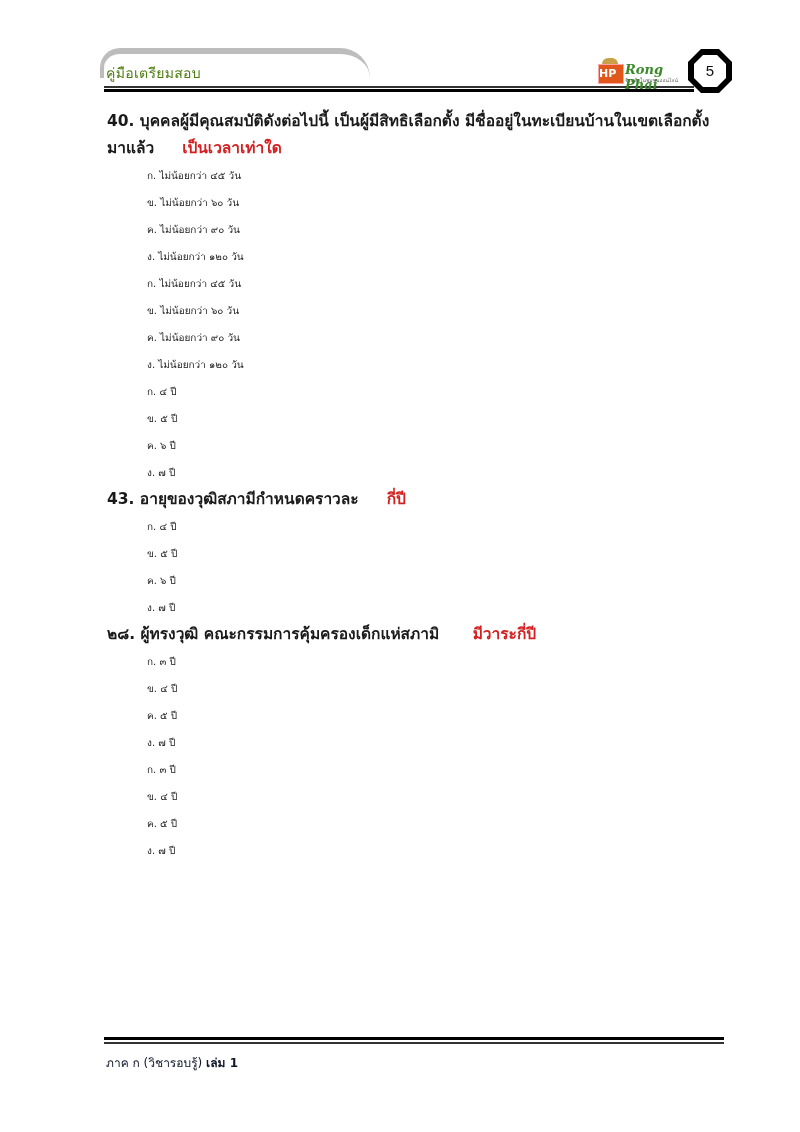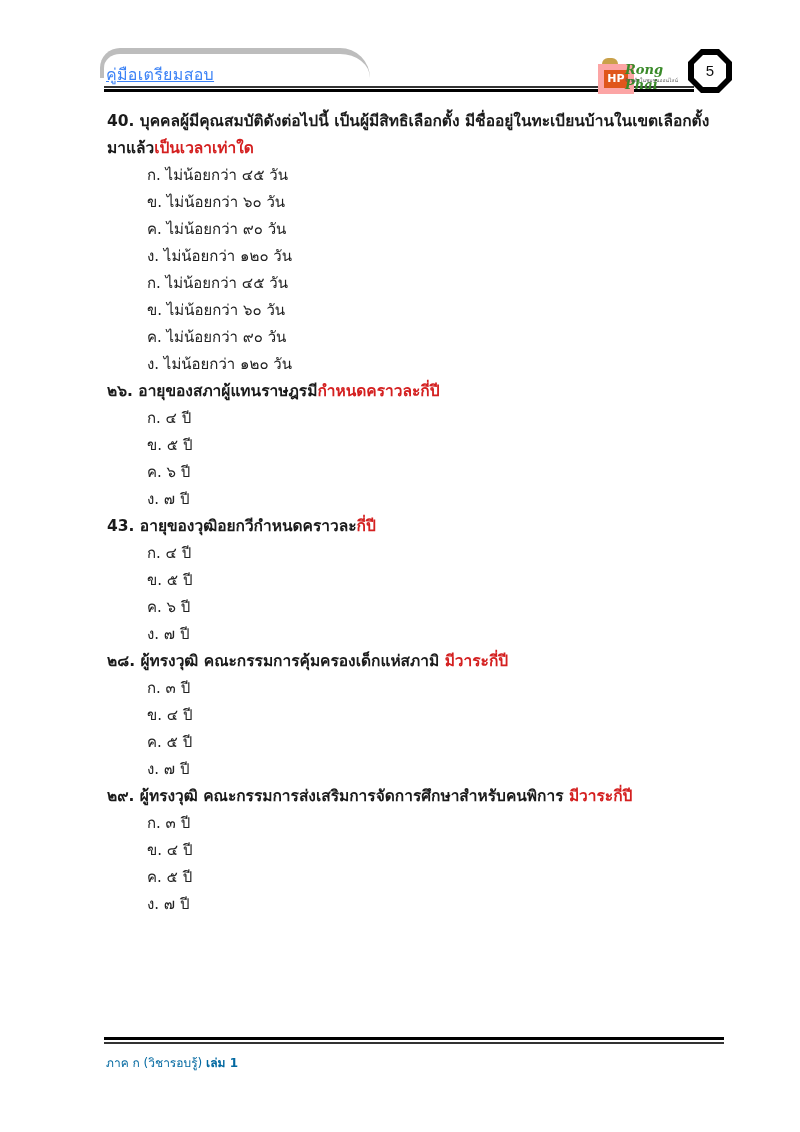--- a/index.html
+++ b/index.html
@@ -1,43 +1,43 @@
 <!DOCTYPE html>
 <html><head>
   <meta charset="utf-8">
   <style>
     html, body { margin:0; padding:0; background:#ffffff; }
     body { width:800px; height:1132px; position:relative; overflow:hidden; font-family:"DejaVu Sans", sans-serif; color:#1a1a1a; }
 
     
     .hdr-swoosh { position:absolute; left:100px; top:48px; width:270px; height:30px; border-top:6px solid #bdbdbd; border-left:4px solid #bdbdbd; border-radius:40px 60px 0 0; box-sizing:border-box; }
-    .hdr-title { position:absolute; left:106px; top:62px; font-size:16px; color:#3b82f6; letter-spacing:0.3px;text-decoration:underline; }
+    .hdr-title { position:absolute; left:106px; top:62px; font-size:14px; color:#4d7c0f; letter-spacing:0.3px; }
     .hdr-rule-top { position:absolute; left:104px; top:86px; width:590px; height:2px; background:#333; }
     .hdr-rule-bot { position:absolute; left:104px; top:89px; width:590px; height:3px; background:#000; }
 
     .logo { position:absolute; left:598px; top:58px; width:92px; height:28px; }
-    .logo-box { position:absolute; left:0; top:6px; width:24px; height:18px; background:#e0561b; color:#fff; font-size:11px; font-weight:bold; text-align:center; line-height:18px; border:6px solid #fca5a5; }
+    .logo-box { position:absolute; left:0; top:6px; width:24px; height:18px; background:#e0561b; color:#fff; font-size:11px; font-weight:bold; text-align:left; line-height:18px; border:1px solid #fca5a5; }
     .logo-roof { position:absolute; left:4px; top:0; width:16px; height:6px; background:#c9a14a; border-radius:6px 6px 0 0; }
     .logo-text { position:absolute; left:27px; top:4px; font-size:13px; font-weight:bold; color:#3a8a2a; font-family:"DejaVu Serif", serif; font-style:italic; }
     .logo-sub { position:absolute; left:27px; top:18px; font-size:5px; color:#555; white-space:nowrap; }
 
     .page-badge { position:absolute; left:687px; top:48px; width:46px; height:46px; }
     .page-badge svg { position:absolute; left:0; top:0; }
     .page-num { position:absolute; left:0; top:0; width:46px; height:46px; line-height:46px; text-align:center; font-size:15px; color:#111; font-family:"Liberation Sans", sans-serif; }
 
     
     .content { position:absolute; left:107px; top:108px; width:620px; }
     .q { font-size:15.5px; font-weight:bold; line-height:27px; color:#1a1a1a; font-family:"DejaVu Sans", sans-serif; }
-    .q .hl { color:#d42020; }
-    .opt { font-size:15px; line-height:27px; padding-left:40px; color:#222; font-family:"DejaVu Sans", sans-serif; }
+    .q .hl { color:#d42020;margin-left:28px; }
+    .opt { font-size:10px; line-height:27px; padding-left:40px; color:#222; font-family:"DejaVu Sans", sans-serif; }
 
     
     .ftr-rule-top { position:absolute; left:104px; top:1037px; width:620px; height:3px; background:#000; }
     .ftr-rule-bot { position:absolute; left:104px; top:1042px; width:620px; height:2px; background:#333; }
-    .ftr-text { position:absolute; left:106px; top:1053px; font-size:12px; color:#0369a1; }
+    .ftr-text { position:absolute; left:106px; top:1053px; font-size:12px; color:#0f172a; }
     .ftr-text b { font-weight:bold; }
   </style>
 </head>
 <body>
 
 <div class="hdr-swoosh"></div>
 <div class="hdr-title">คู่มือเตรียมสอบ</div>
 <div class="hdr-rule-top"></div>
 <div class="hdr-rule-bot"></div>
 
@@ -67,45 +67,43 @@
   </div>
 
   <div>
     <div class="opt">ก. ไม่น้อยกว่า ๔๕ วัน</div>
     <div class="opt">ข. ไม่น้อยกว่า ๖๐ วัน</div>
     <div class="opt">ค. ไม่น้อยกว่า ๙๐ วัน</div>
     <div class="opt">ง. ไม่น้อยกว่า ๑๒๐ วัน</div>
   </div>
 
   <div>
-    <div class="q"><span>๒๖.</span><span> อายุของสภาผู้แทนราษฎรมี</span><span class="hl">กำหนดคราวละกี่ปี</span></div>
     <div class="opt">ก. ๔ ปี</div>
     <div class="opt">ข. ๕ ปี</div>
     <div class="opt">ค. ๖ ปี</div>
     <div class="opt">ง. ๗ ปี</div>
   </div>
 
   <div>
-    <div class="q"><span>43.</span><span> อายุของวุฒิอยกวีกำหนดคราวละ</span><span class="hl">กี่ปี</span></div>
+    <div class="q"><span>43.</span><span> อายุของวุฒิสภามีกำหนดคราวละ</span><span class="hl">กี่ปี</span></div>
     <div class="opt">ก. ๔ ปี</div>
     <div class="opt">ข. ๕ ปี</div>
     <div class="opt">ค. ๖ ปี</div>
     <div class="opt">ง. ๗ ปี</div>
   </div>
 
   <div>
     <div class="q"><span>๒๘.</span><span> ผู้ทรงวุฒิ คณะกรรมการคุ้มครองเด็กแห่สภามิ </span><span class="hl">มีวาระกี่ปี</span></div>
     <div class="opt">ก. ๓ ปี</div>
     <div class="opt">ข. ๔ ปี</div>
     <div class="opt">ค. ๕ ปี</div>
     <div class="opt">ง. ๗ ปี</div>
   </div>
 
   <div>
-    <div class="q"><span>๒๙.</span><span> ผู้ทรงวุฒิ คณะกรรมการส่งเสริมการจัดการศึกษาสำหรับคนพิการ </span><span class="hl">มีวาระกี่ปี</span></div>
     <div class="opt">ก. ๓ ปี</div>
     <div class="opt">ข. ๔ ปี</div>
     <div class="opt">ค. ๕ ปี</div>
     <div class="opt">ง. ๗ ปี</div>
   </div>
 
 </div>
 
 <div class="ftr-rule-top"></div>
 <div class="ftr-rule-bot"></div>

